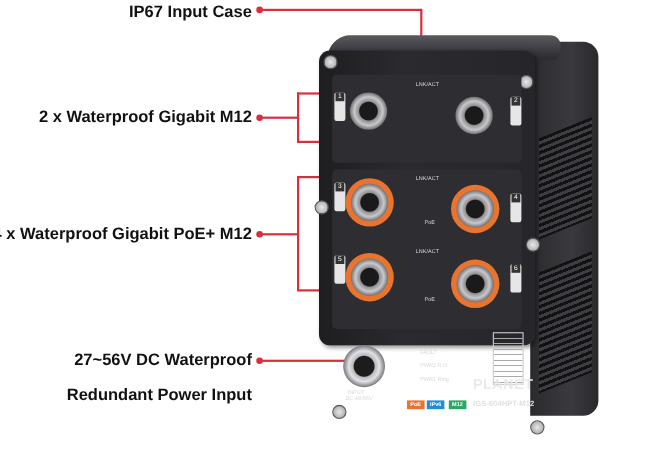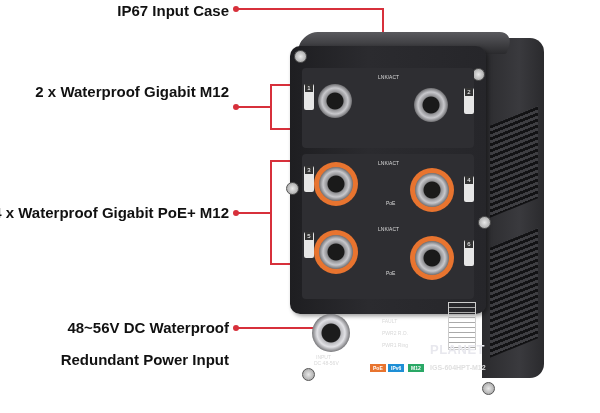--- a/index.html
+++ b/index.html
@@ -25,23 +25,23 @@
   .badge { position:absolute; height:8px; font-size:5px; line-height:8px; color:#fff; padding:0 3px; font-weight:bold; }
   .planet { position:absolute; color:#e8e8ee; font-size:13px; font-weight:bold; letter-spacing:0.5px; }
   .model { position:absolute; color:#e0e0e0; font-size:7px; font-weight:bold; }
   .power { position:absolute; width:38px; height:38px; border-radius:50%; background:radial-gradient(circle,#1c1c1c 0 9px,#b8b8bc 10px,#e2e2e6 14px,#77777a 19px); }
   .pin-table { position:absolute; width:26px; height:46px; border:1px solid #ccc; background:repeating-linear-gradient(180deg,transparent 0 4px,#aaa 4px 5px); }
 </style>
 </head>
 <body>
 
 <div class="callout-label" style="top:3px;">IP67 Input Case</div>
-<div class="callout-label" style="top:84px;">2 x Waterproof Gigabit M12</div>
+<div class="callout-label" style="top:99px;">2 x Waterproof Gigabit M12</div>
 <div class="callout-label" style="top:205px;">4 x Waterproof Gigabit PoE+ M12</div>
-<div class="callout-label" style="top:320px;">48~56V DC Waterproof</div>
+<div class="callout-label" style="top:320px;">27~56V DC Waterproof</div>
 <div class="callout-label" style="top:352px;">Redundant Power Input</div>
 
 <div class="dot" style="left:233px; top:6px;"></div>
 <div class="line" style="left:236px; top:8px; width:147px; height:2px;"></div>
 <div class="line" style="left:382px; top:8px; width:2px; height:40px;"></div>
 
 <div class="dot" style="left:233px; top:104px;"></div>
 <div class="line" style="left:236px; top:106px; width:34px; height:2px;"></div>
 <div class="line" style="left:270px; top:84px; width:2px; height:45px;"></div>
 <div class="line" style="left:270px; top:84px; width:42px; height:2px;"></div>

